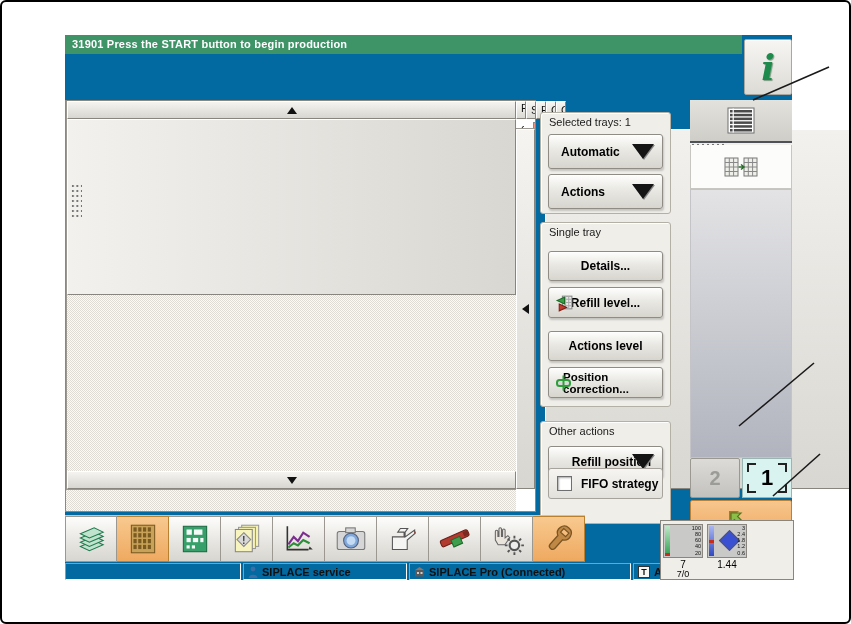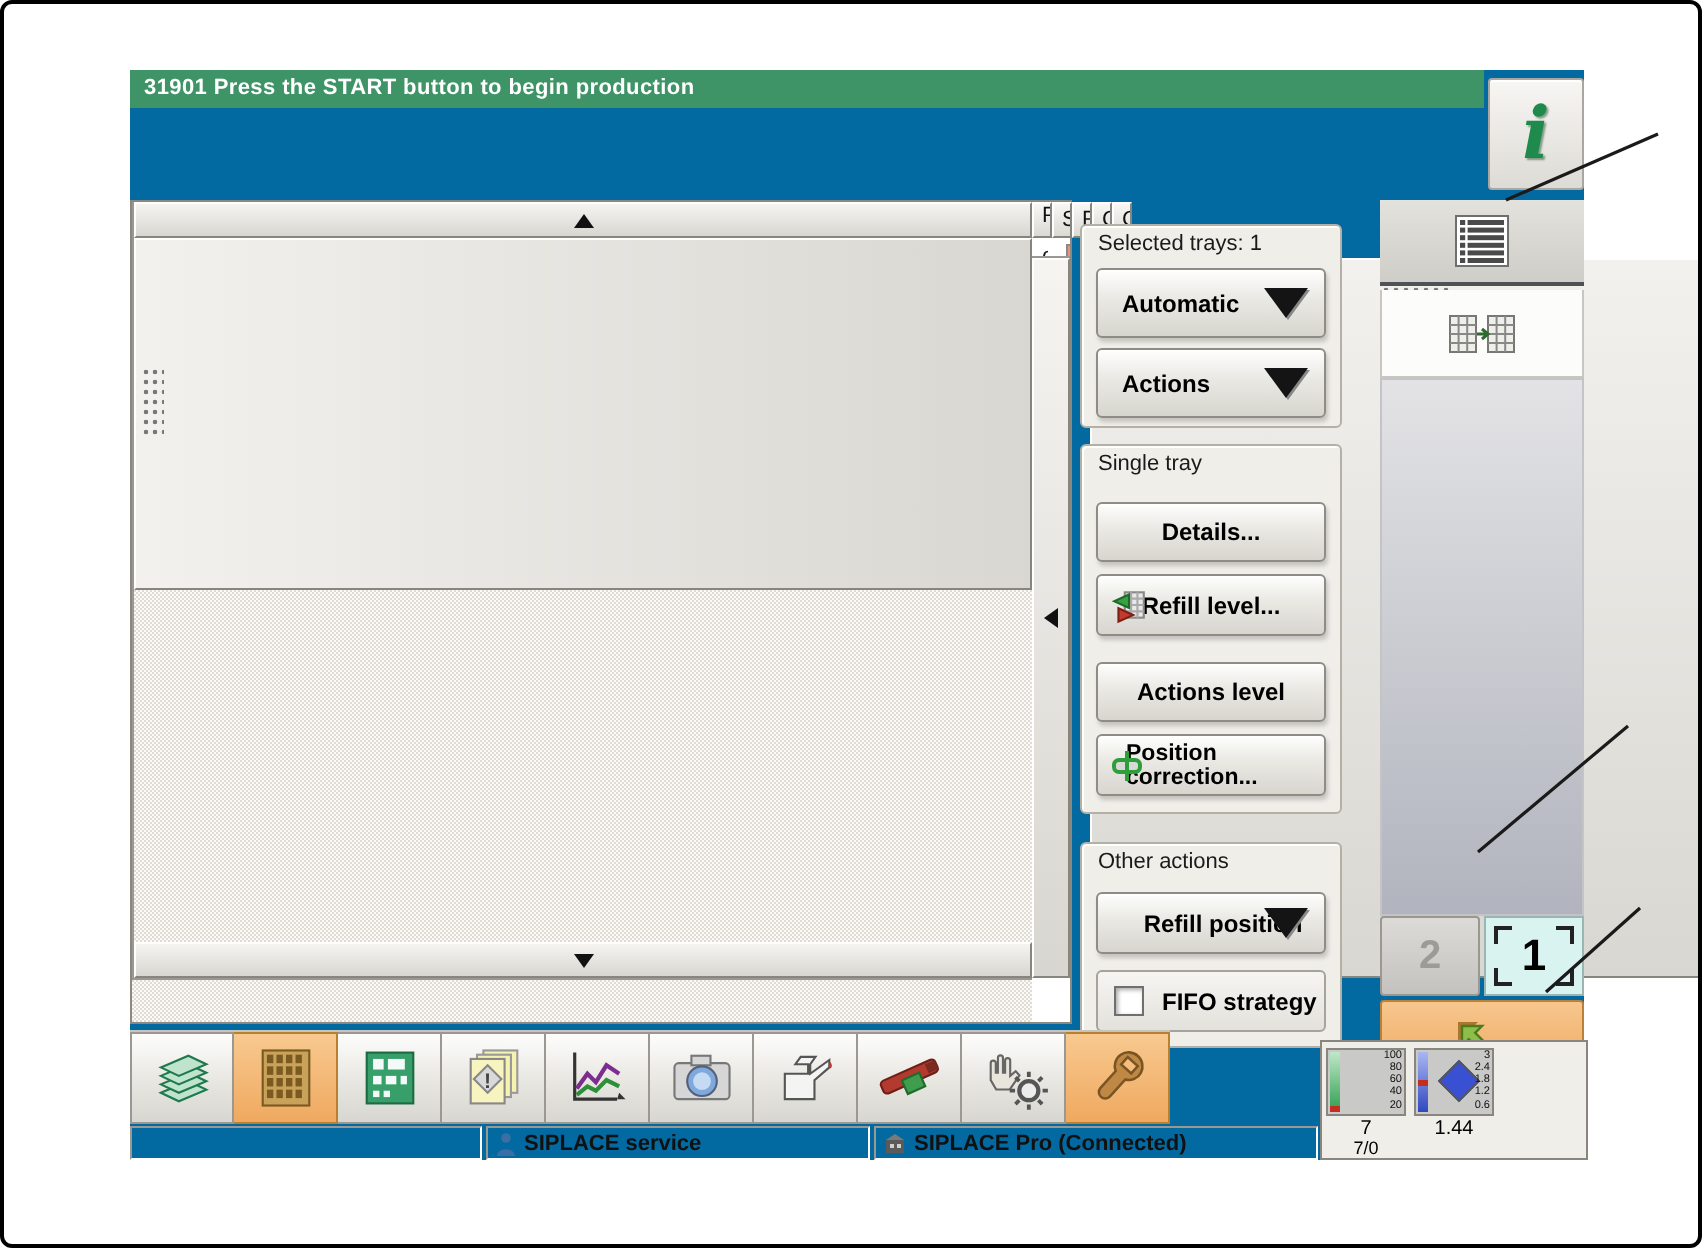--- a/index.html
+++ b/index.html
@@ -315,21 +315,21 @@
         <span style="margin-left:14px">Position correction...</span>
       </div>
     </div>
 
     <div class="group" style="top:374px;height:103px;">
       <div class="glabel">Other actions</div>
       <div class="pbtn leftlab" style="top:24px;height:31px;justify-content:center;">
         <span>Refill position</span>
         <span class="dtri"></span>
       </div>
-      <div class="chkrow" style="top:63px;height:31px;">
+      <div class="chkrow" style="top:46px;height:31px;">
         <span class="chkbox"></span>
         <span>FIFO strategy</span>
       </div>
     </div>
 
     <div class="sidebar">
       <div class="stab stab1">
         <span>
           <svg width="34" height="29" viewBox="0 0 34 29">
             <rect x="4" y="2" width="26" height="25" fill="#FFFFFF" stroke="#6f6f6f"></rect>
@@ -500,21 +500,21 @@
               <g transform="rotate(42 17 15)">
                 <path fill-rule="evenodd" d="M17 1 a6.5 6.5 0 0 1 3 12.3 V24 a3 3 0 0 1 -6 0 V13.3 A6.5 6.5 0 0 1 17 1 Z M13.8 4.6 v4.6 h6.4 V4.6 Z" fill="#C08845" stroke="#7A5524" stroke-width="1.2"></path>
               </g>
             </svg>
           </span>
         </div>
       </div>
 
     <div class="statusbar">
       <div class="seg" style="width:176px"></div>
-      <div class="seg" style="width:192px">
+      <div class="seg" style="width:164px">
         <span>
           <svg width="10" height="12" viewBox="0 0 10 12">
             <circle cx="5" cy="3" r="2.4" fill="#3A6EA5"></circle>
             <path d="M0.5 12 C0.5 7.5 9.5 7.5 9.5 12 Z" fill="#3A6EA5"></path>
           </svg>
         </span>
         <span>SIPLACE service</span>
       </div>
       <div class="seg" style="width:222px">
         <span>

